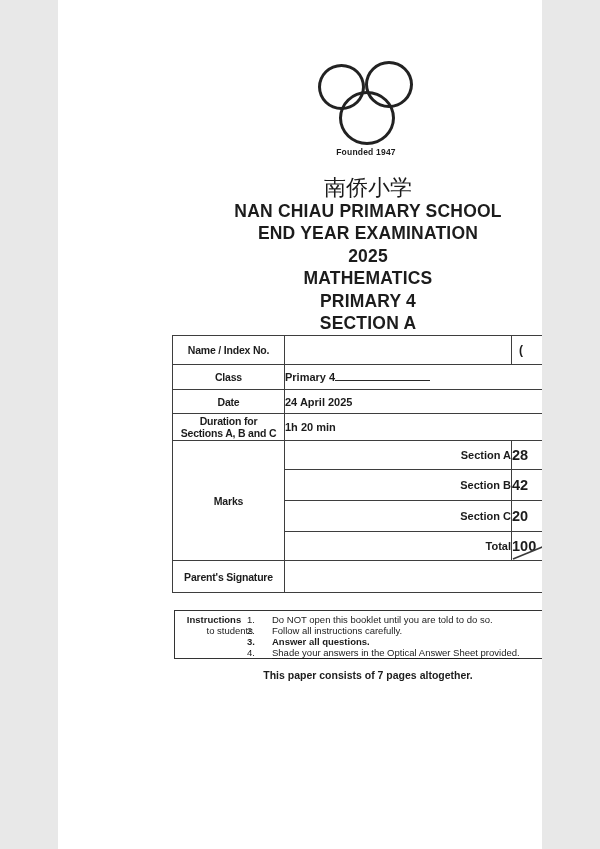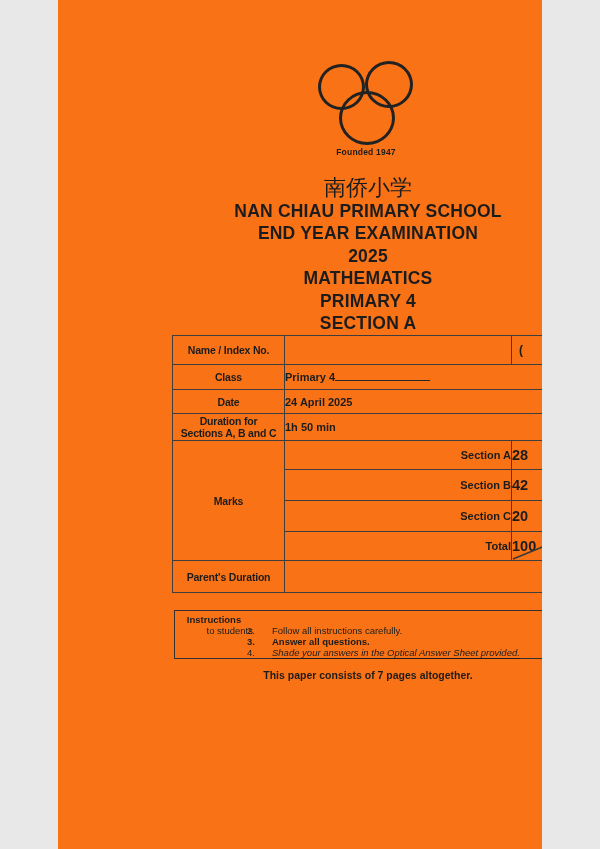--- a/index.html
+++ b/index.html
@@ -1,17 +1,17 @@
 <!DOCTYPE html>
 <html><head>
 <meta charset="utf-8">
 <style>
   html,body{margin:0;padding:0;background:#e8e8e8;}
   .page{
-    position:relative;width:484px;height:849px;background:#f97316;
+    position:relative;width:484px;height:849px;background:#ffffff;
     font-family:"Liberation Sans", sans-serif;color:#1c1c1c;overflow:hidden;
     margin:0 auto;
   }
   
   .logo-circle{position:absolute;border:3px solid #222;border-radius:50%;box-sizing:border-box;background:transparent;}
   .c1{left:260px;top:64px;width:47px;height:46px;}
   .c2{left:307px;top:61px;width:48px;height:47px;}
   .c3{left:281px;top:91px;width:56px;height:54px;}
   .founded{position:absolute;left:253px;top:147px;width:110px;text-align:center;
     font-size:8.5px;font-weight:bold;letter-spacing:.2px;}
@@ -33,21 +33,21 @@
   svg.slash line{stroke:#3a3a3a;stroke-width:1.6;}
   
   .ins-box{position:absolute;left:116px;top:610px;width:402px;height:49px;
     border:1.7px solid #333;box-sizing:border-box;}
   .ins-head{position:absolute;left:0;width:78px;text-align:center;font-size:9.5px;line-height:11px;}
   .ins-h1{top:3px;font-weight:bold;}
   .ins-h2{top:14px;text-align:right;}
   .ins-item{position:absolute;left:72px;font-size:9.5px;line-height:11px;white-space:nowrap;}
   .ins-item .num{display:inline-block;width:25px;}
   .ins-t1{top:3px;} .ins-t2{top:14px;} .ins-t3{top:25px;font-weight:bold;} .ins-t4{top:36px;}
-  .ins-underline{text-decoration:underline;text-underline-offset:1.5px;font-style:italic;}
+  .ins-underline{text-decoration:underline;text-underline-offset:1.5px;}
   
   .footer-note{position:absolute;left:10px;top:669px;width:600px;text-align:center;
     font-size:10.5px;font-weight:bold;}
 </style>
 </head>
 <body>
 
 <div class="page">
 
   <div>
@@ -92,21 +92,21 @@
     </tr>
     <tr style="height:24px">
       <td class="lbl">Date</td>
       <td class="val" colspan="2">24 April 2025</td>
     </tr>
     <tr style="height:27px">
       <td class="lbl">
         <span>Duration for</span><br>
         <span>Sections A, B and C</span>
       </td>
-      <td class="val" colspan="2">1h 50 min</td>
+      <td class="val" colspan="2">1h 20 min</td>
     </tr>
     <tr style="height:29px">
       <td class="lbl" rowspan="4">Marks</td>
       <td class="sec">Section A</td>
       <td class="score">
         <svg class="slash" width="65" height="29">
               <line x1="46" y1="34" x2="69" y2="21"></line>
             </svg>
         <span>28</span>
       </td>
@@ -129,29 +129,32 @@
     <tr style="height:29px">
       <td class="sec">Total</td>
       <td class="score">
         <svg class="slash" width="65" height="29">
               <line x1="1" y1="27" x2="65" y2="1"></line>
             </svg>
         <span>100</span>
       </td>
     </tr>
     <tr style="height:32px">
-      <td class="lbl">Parent's Duration</td>
+      <td class="lbl">Parent's Signature</td>
       <td class="val" colspan="2"></td>
     </tr>
   </tbody>
     </table>
 
   <div class="ins-box">
     <div class="ins-head ins-h1">Instructions</div>
     <div class="ins-head ins-h2">to students</div>
+    <div class="ins-item ins-t1">
+      <span class="num">1.</span><span>Do NOT open this booklet until you are told to do so.</span>
+    </div>
     <div class="ins-item ins-t2">
       <span class="num">2.</span><span>Follow all instructions carefully.</span>
     </div>
     <div class="ins-item ins-t3">
       <span class="num">3.</span><span>Answer all questions.</span>
     </div>
     <div class="ins-item ins-t4">
       <span class="num">4.</span><span class="ins-underline">Shade your answers in the Optical Answer Sheet provided.</span>
     </div>
   </div>

